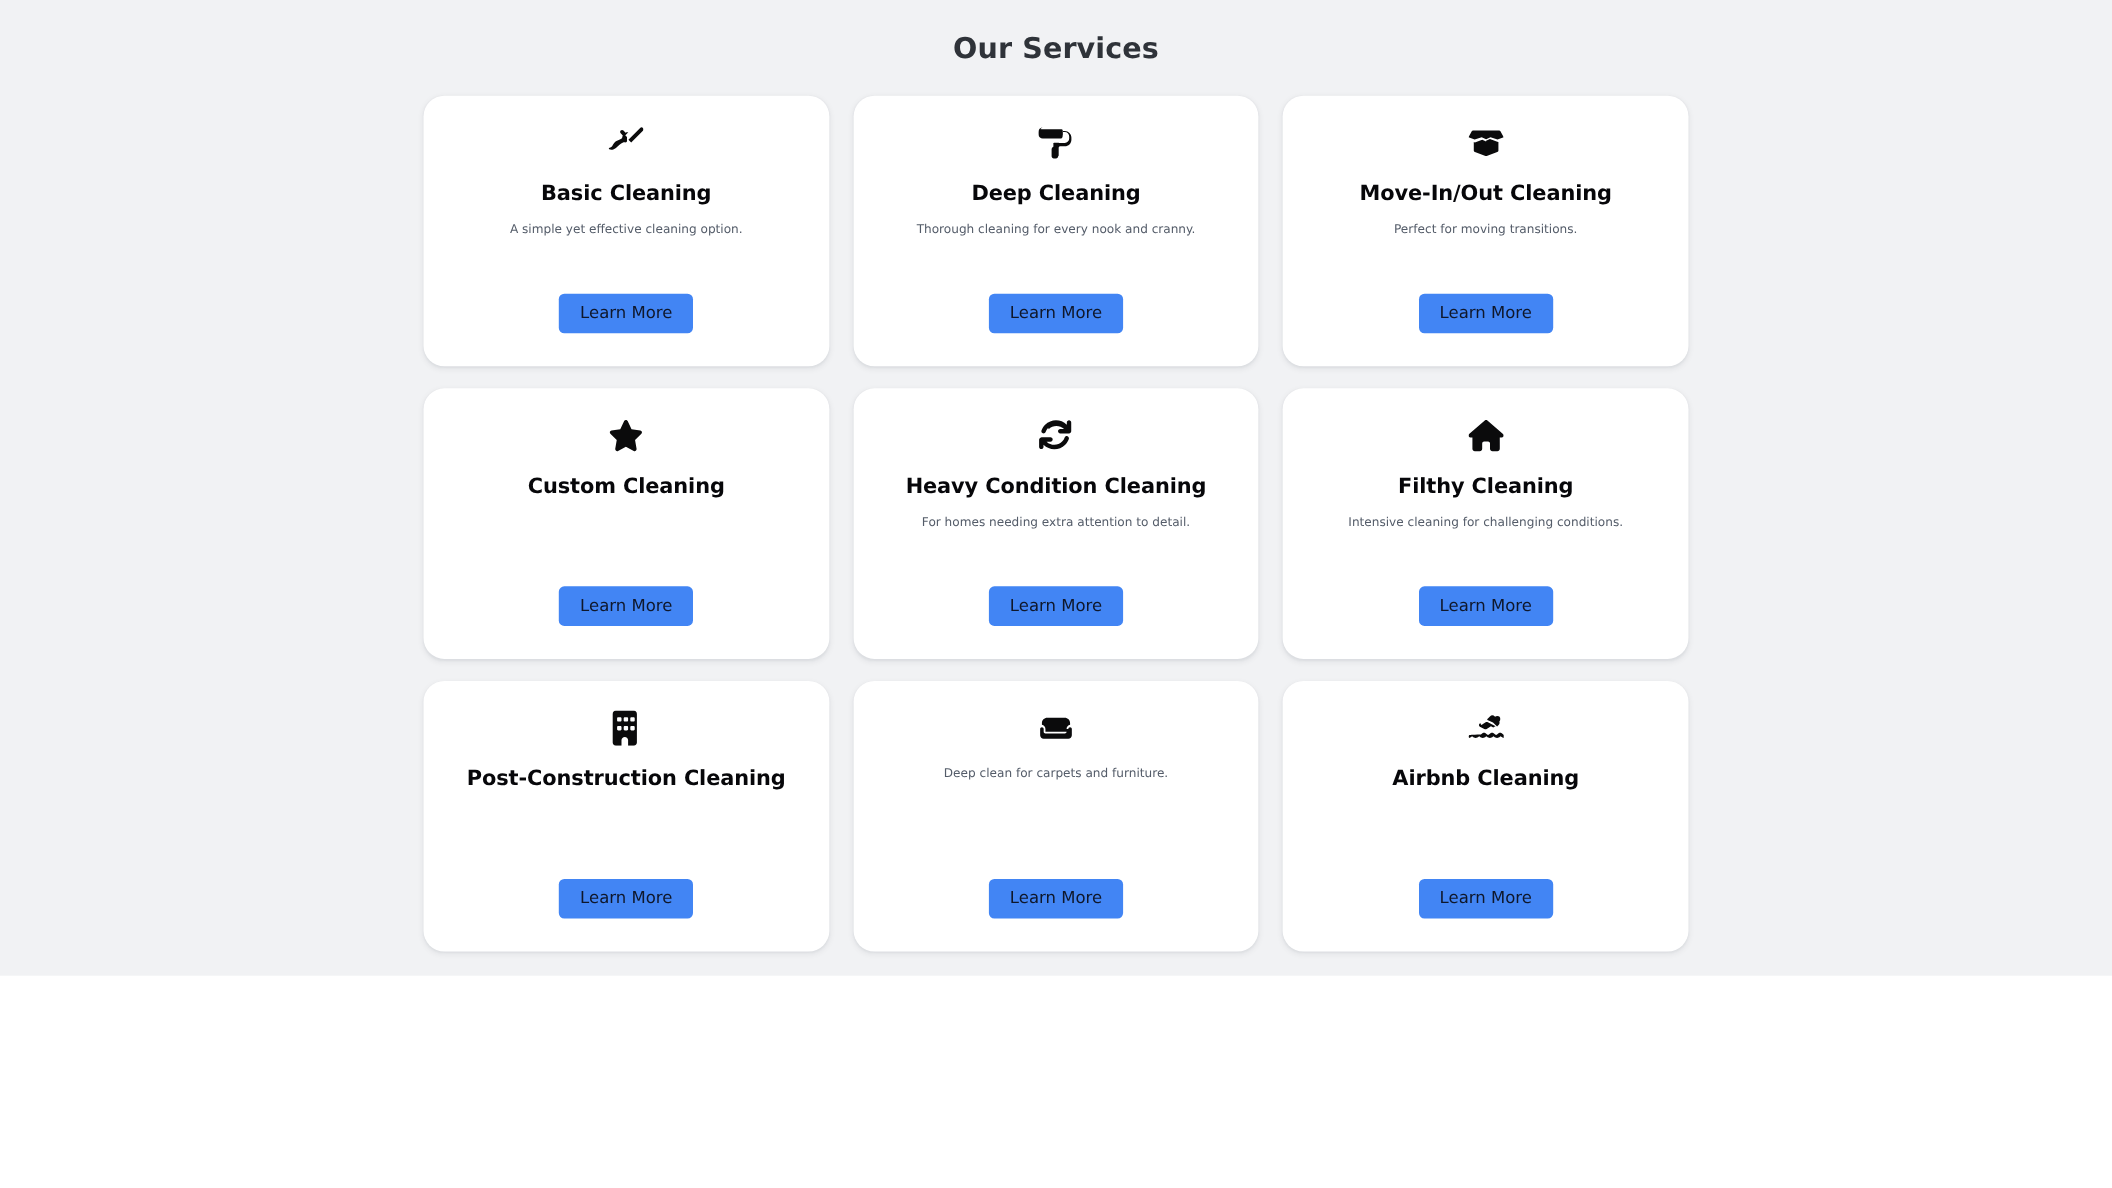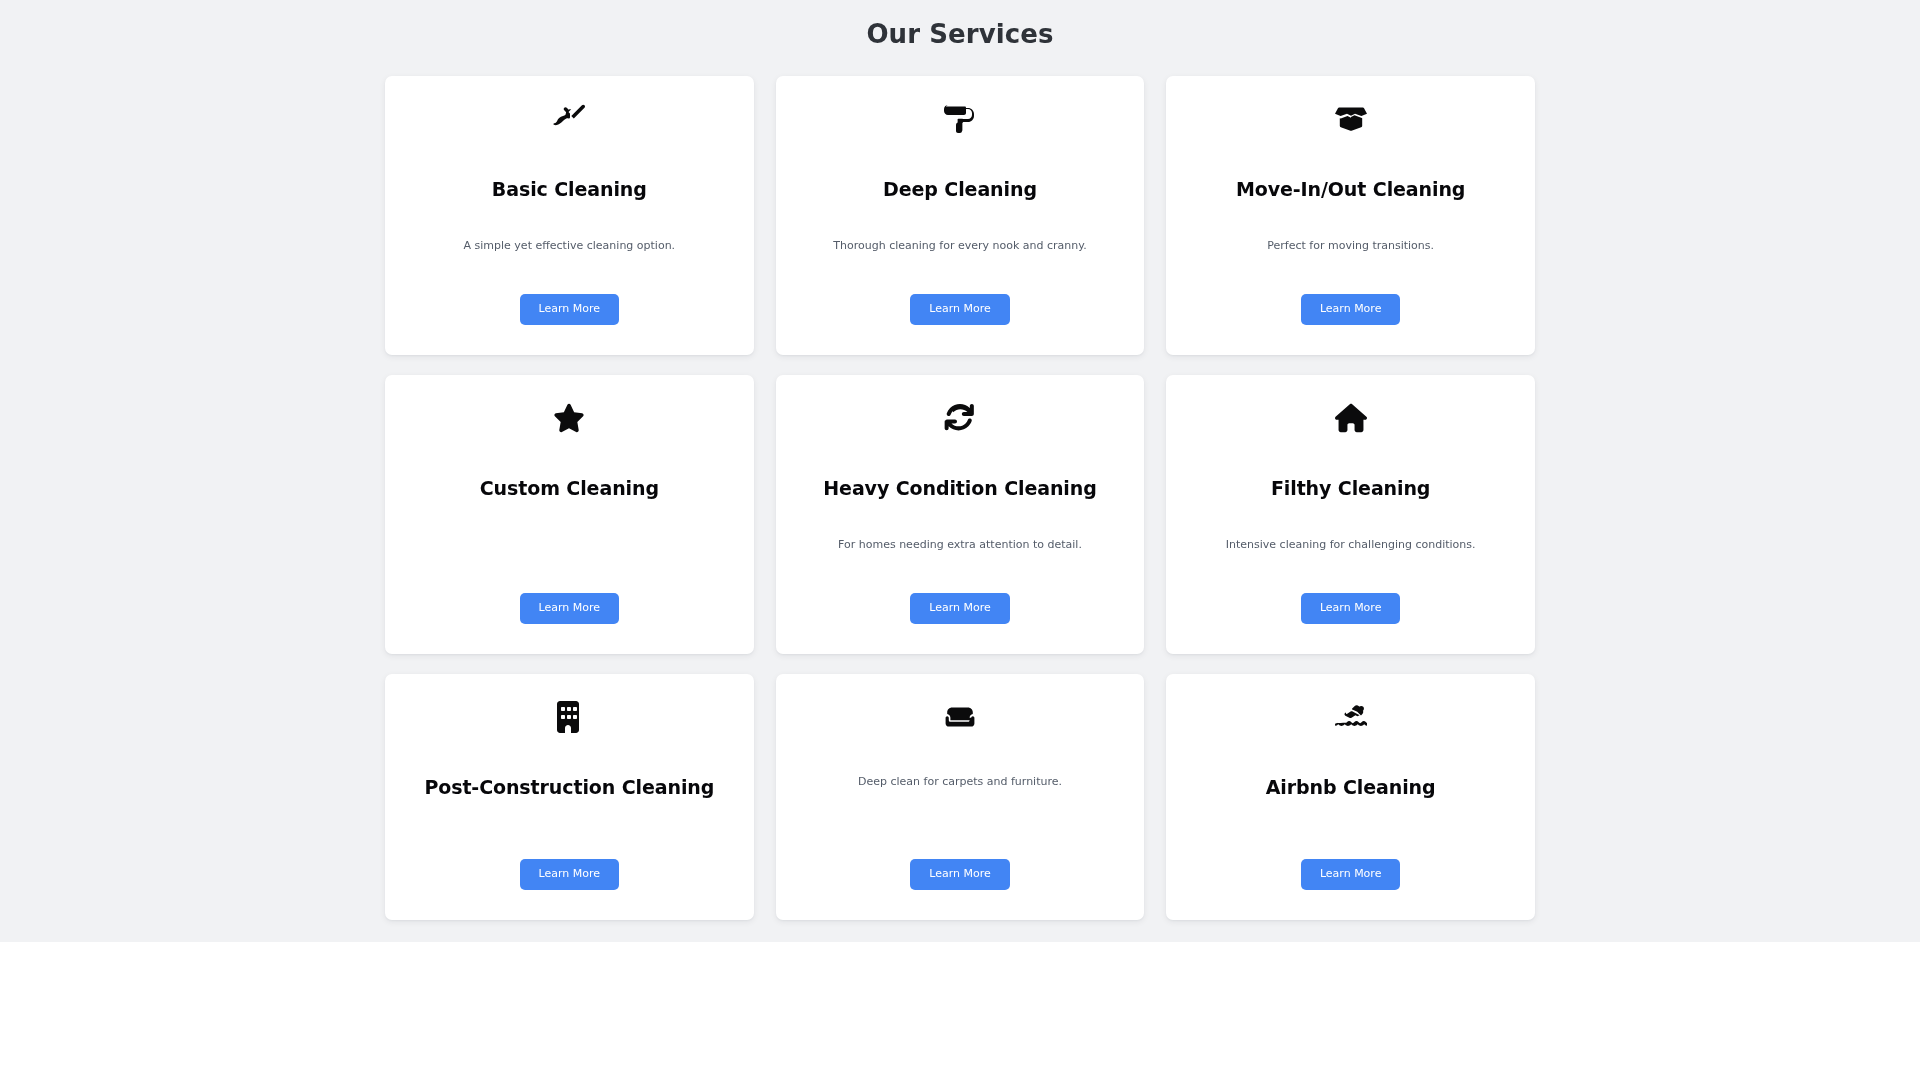--- a/index.html
+++ b/index.html
@@ -6,21 +6,21 @@
 
   html, body {
     width: 1920px;
     height: 1080px;
     background: #ffffff;
     font-family: "DejaVu Sans", "Liberation Sans", sans-serif;
   }
 
   #services-section {
     background: #f1f2f4;
-    padding-top: 18px;
+    padding-top: 29px;
     padding-bottom: 22px;
     width: 1920px;
   }
 
   #page-title {
     text-align: center;
     font-size: 26px;
     font-weight: bold;
     color: #2f3339;
     letter-spacing: 0.1px;
@@ -32,28 +32,27 @@
     width: 1150px;
     margin: 0 auto;
     display: grid;
     grid-template-columns: repeat(3, 1fr);
     column-gap: 22px;
     row-gap: 20px;
   }
 
   .service-card {
     background: #ffffff;
-    border-radius: 7px;
+    border-radius: 19px;
     box-shadow: 0 2px 6px rgba(20, 25, 40, 0.07), 0 1px 2px rgba(20,25,40,0.04);
     padding: 26px 26px 30px 26px;
     display: flex;
     flex-direction: column;
     align-items: center;
     min-height: 246px;
-    gap: 24px;
   }
 
   .card-icon {
     width: 34px;
     height: 34px;
     display: flex;
     align-items: center;
     justify-content: center;
     color: #0b0b0c;
     margin-bottom: 16px;
@@ -74,24 +73,24 @@
     font-size: 11px;
     color: #545c69;
     text-align: center;
     line-height: 1.47;
     margin-bottom: 16px;
     max-width: 310px;
   }
 
   .learn-more-btn {
     background: #4285f4;
-    color: #ffffff;
+    color: #0f172a;
     border: none;
     border-radius: 5px;
-    font-size: 11px;
+    font-size: 15px;
     font-family: "DejaVu Sans", "Liberation Sans", sans-serif;
     padding: 9px 19px 10px 19px;
     cursor: pointer;
     line-height: 1.1;
     margin-top: auto;
   }
 </style>
 </head>
 <body>
 

